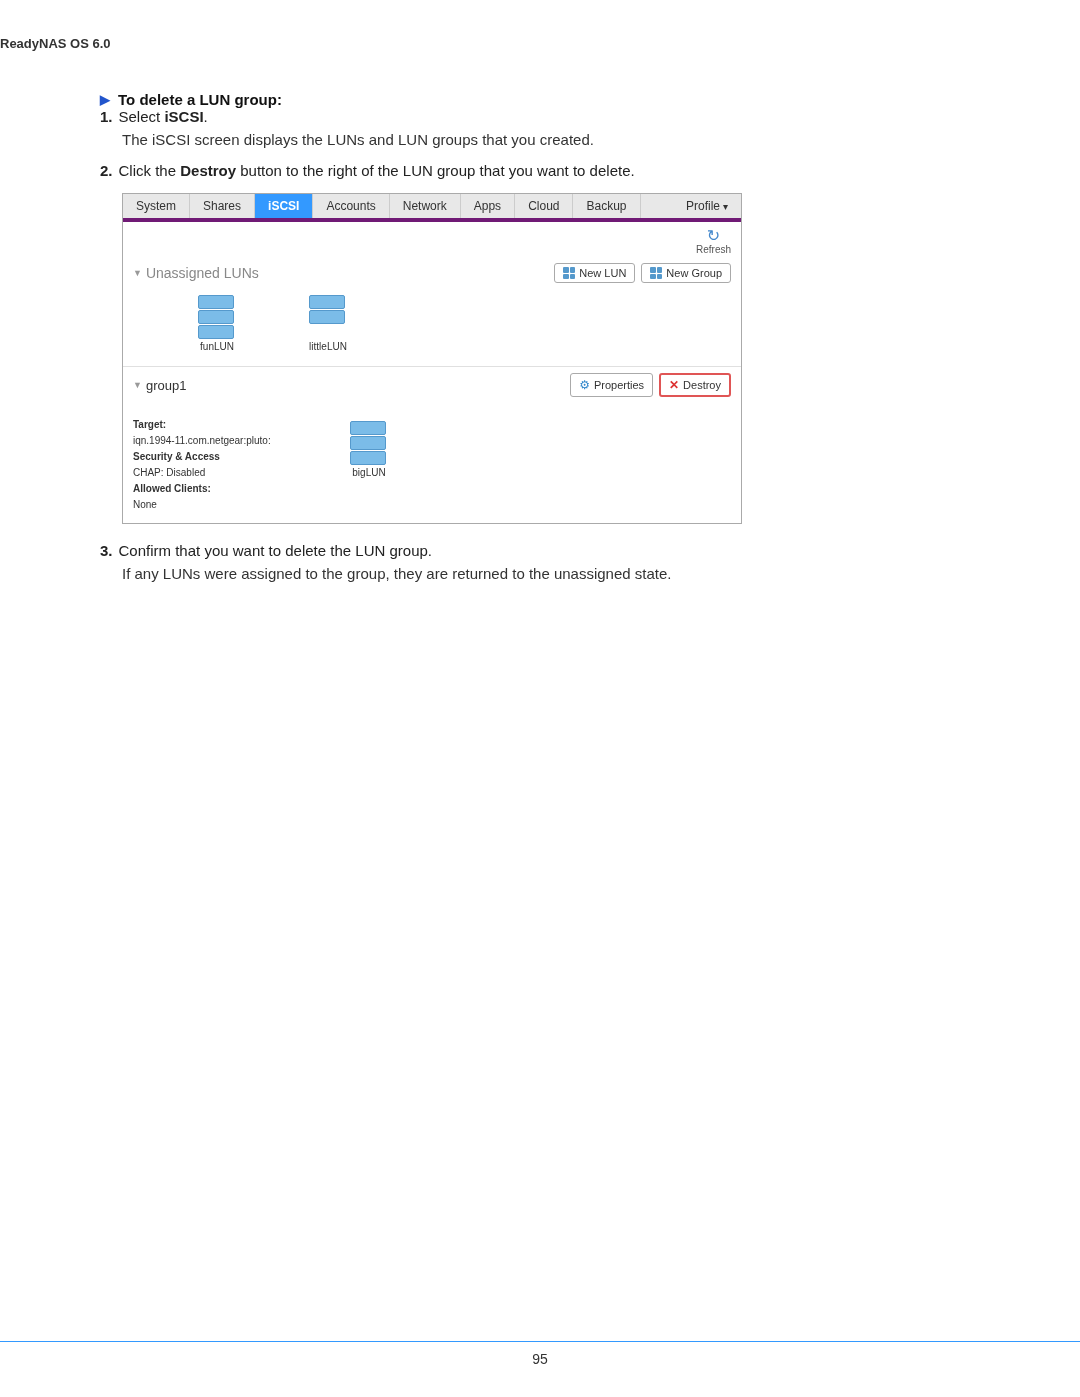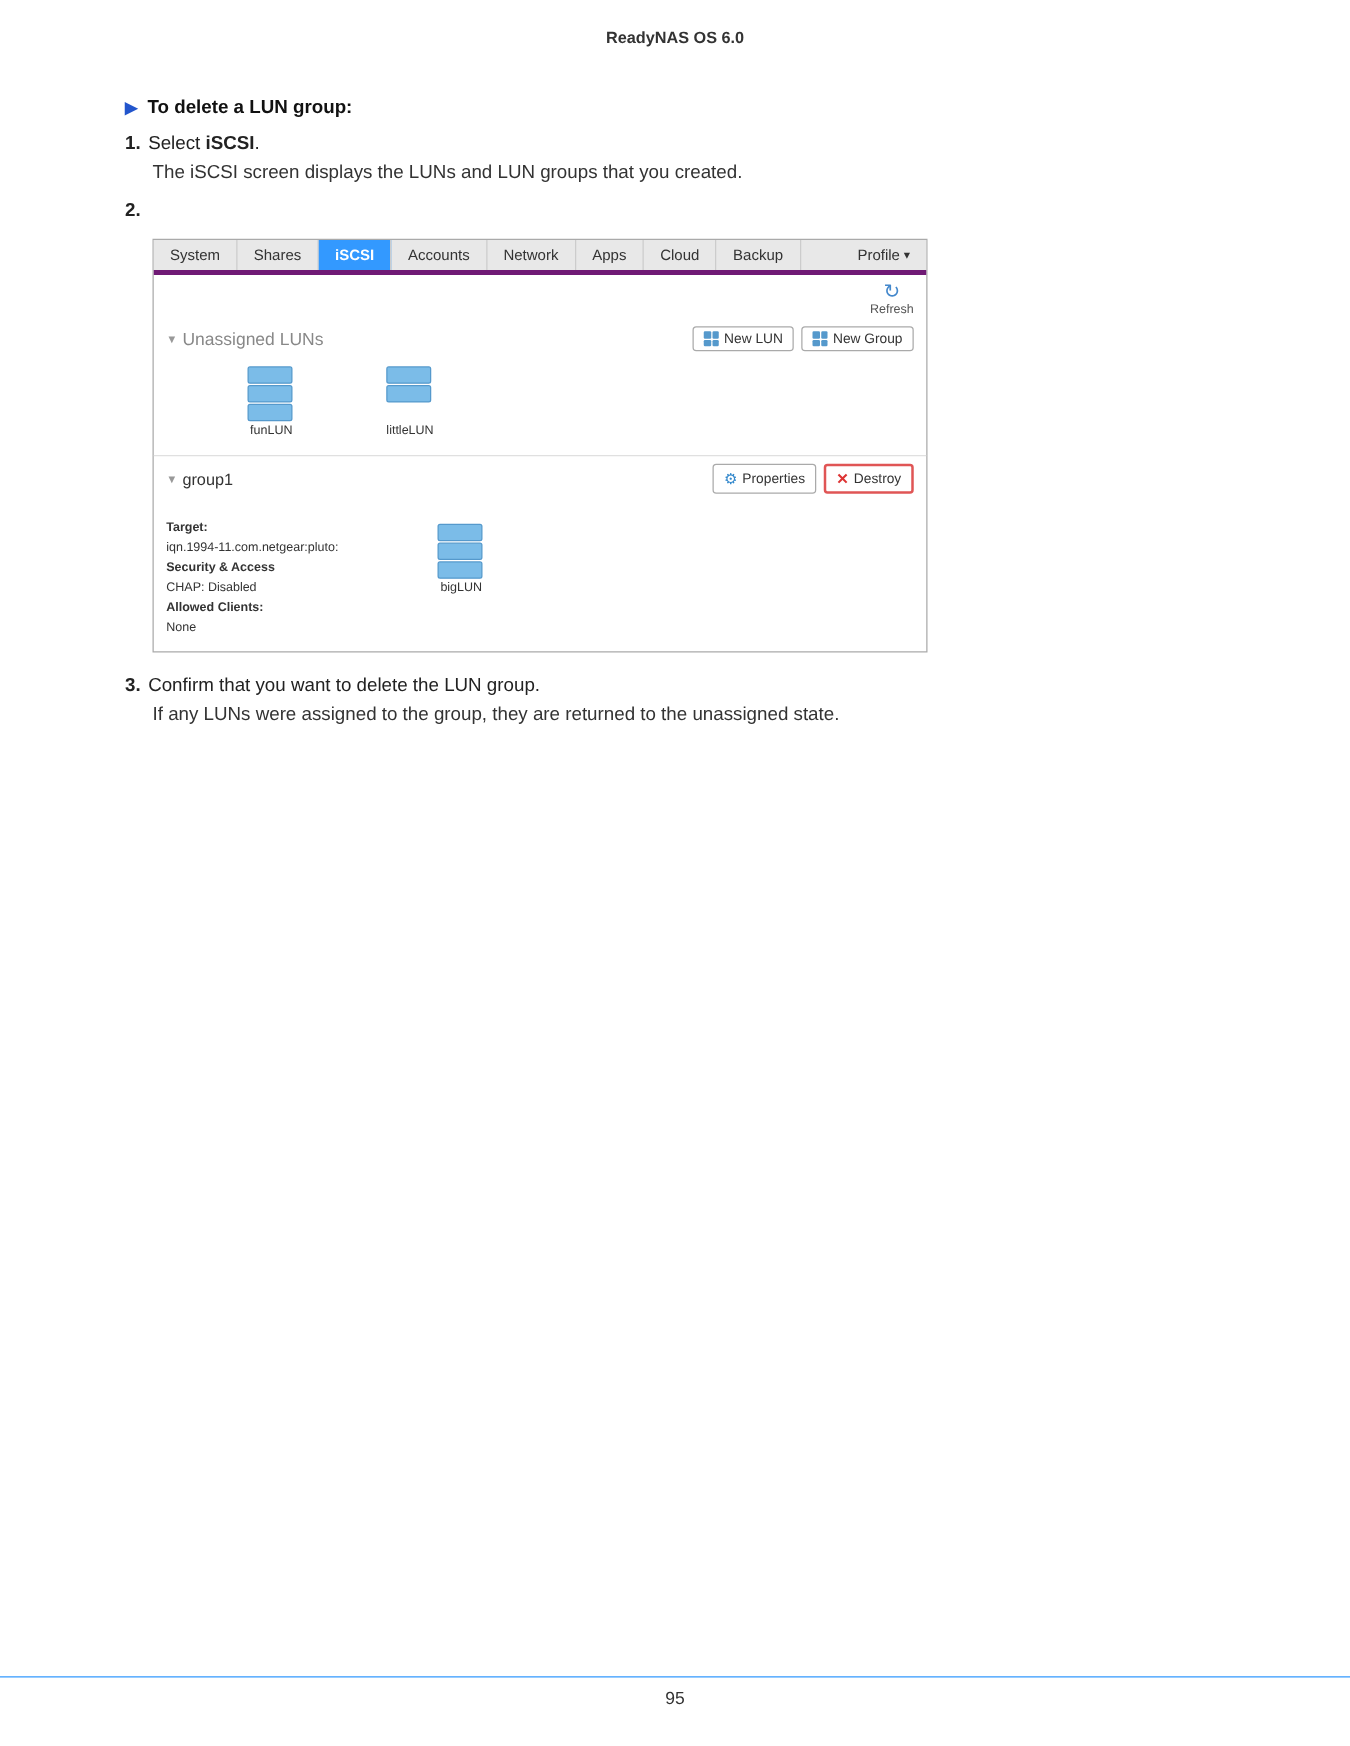--- a/index.html
+++ b/index.html
@@ -8,22 +8,21 @@
       font-size: 15px;
       color: #222;
       background: #fff;
       width: 1080px;
       min-height: 1397px;
       position: relative;
     }
 
     
     .page-header {
-      text-align: center;
-      padding: 22px 0 10px;
+      padding: 36px 0 10px;
       font-size: 13px;
       font-weight: bold;
       color: #333;
       border-bottom: none;
     }
 
     
     .content {
       padding: 30px 100px 60px 100px;
     }
@@ -33,21 +32,21 @@
       font-weight: bold;
       margin-bottom: 22px;
       color: #111;
     }
 
     .arrow-heading {
       display: flex;
       align-items: center;
       font-weight: bold;
       font-size: 15px;
-      margin-bottom: 12px;
+      margin-bottom: 0;
       color: #111;
     }
     .arrow-heading::before {
       content: "▶";
       color: #2255cc;
       margin-right: 8px;
       font-size: 13px;
     }
 
     .step {
@@ -333,20 +332,21 @@
     <div class="step-line">
       <span class="step-number">1.</span>
       <span>Select <strong>iSCSI</strong>.</span>
     </div>
     <div class="step-desc">The iSCSI screen displays the LUNs and LUN groups that you created.</div>
   </div>
 
   <div class="step">
     <div class="step-line">
       <span class="step-number">2.</span>
+      <span>Click the <strong>Destroy</strong><span> button to the right of the LUN group that you want to delete.</span></span>
     </div>
 
     <div class="screenshot">
 
       <div class="nav-bar">
         <div class="nav-item">System</div>
         <div class="nav-item">Shares</div>
         <div class="nav-item active">iSCSI</div>
         <div class="nav-item">Accounts</div>
         <div class="nav-item">Network</div>

